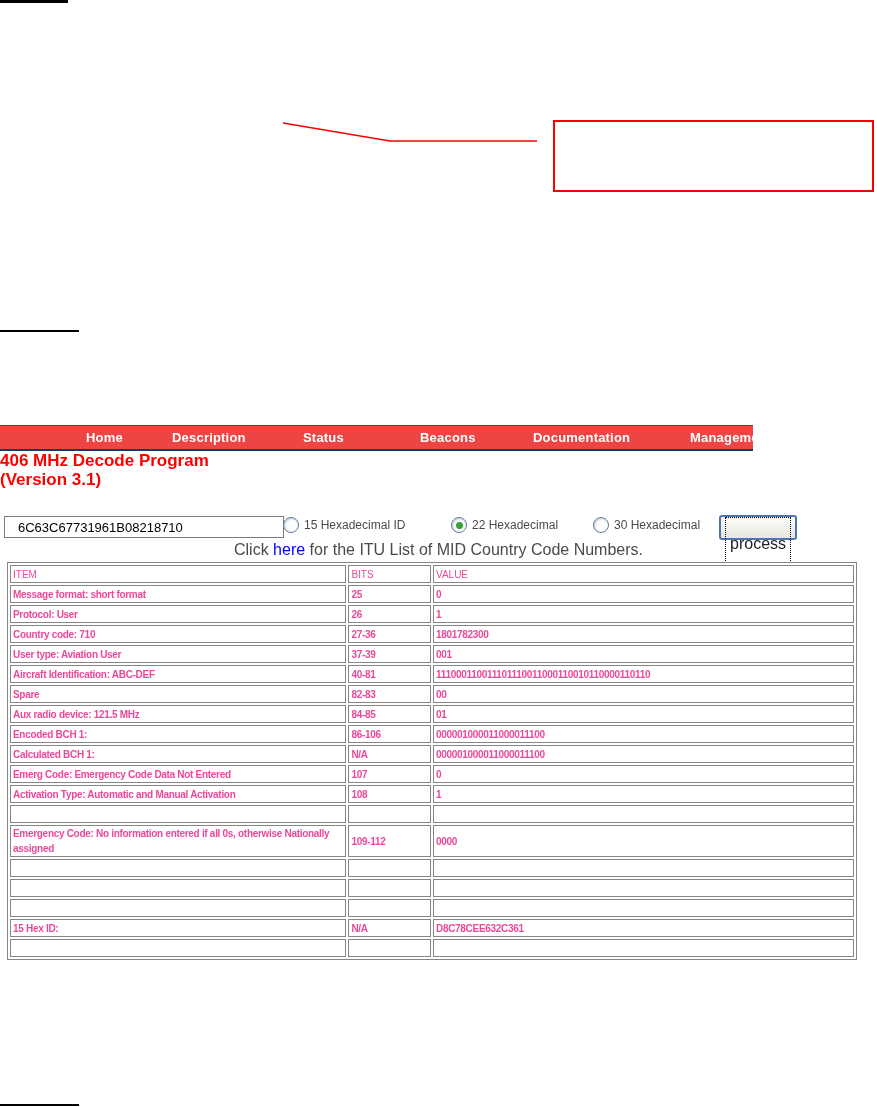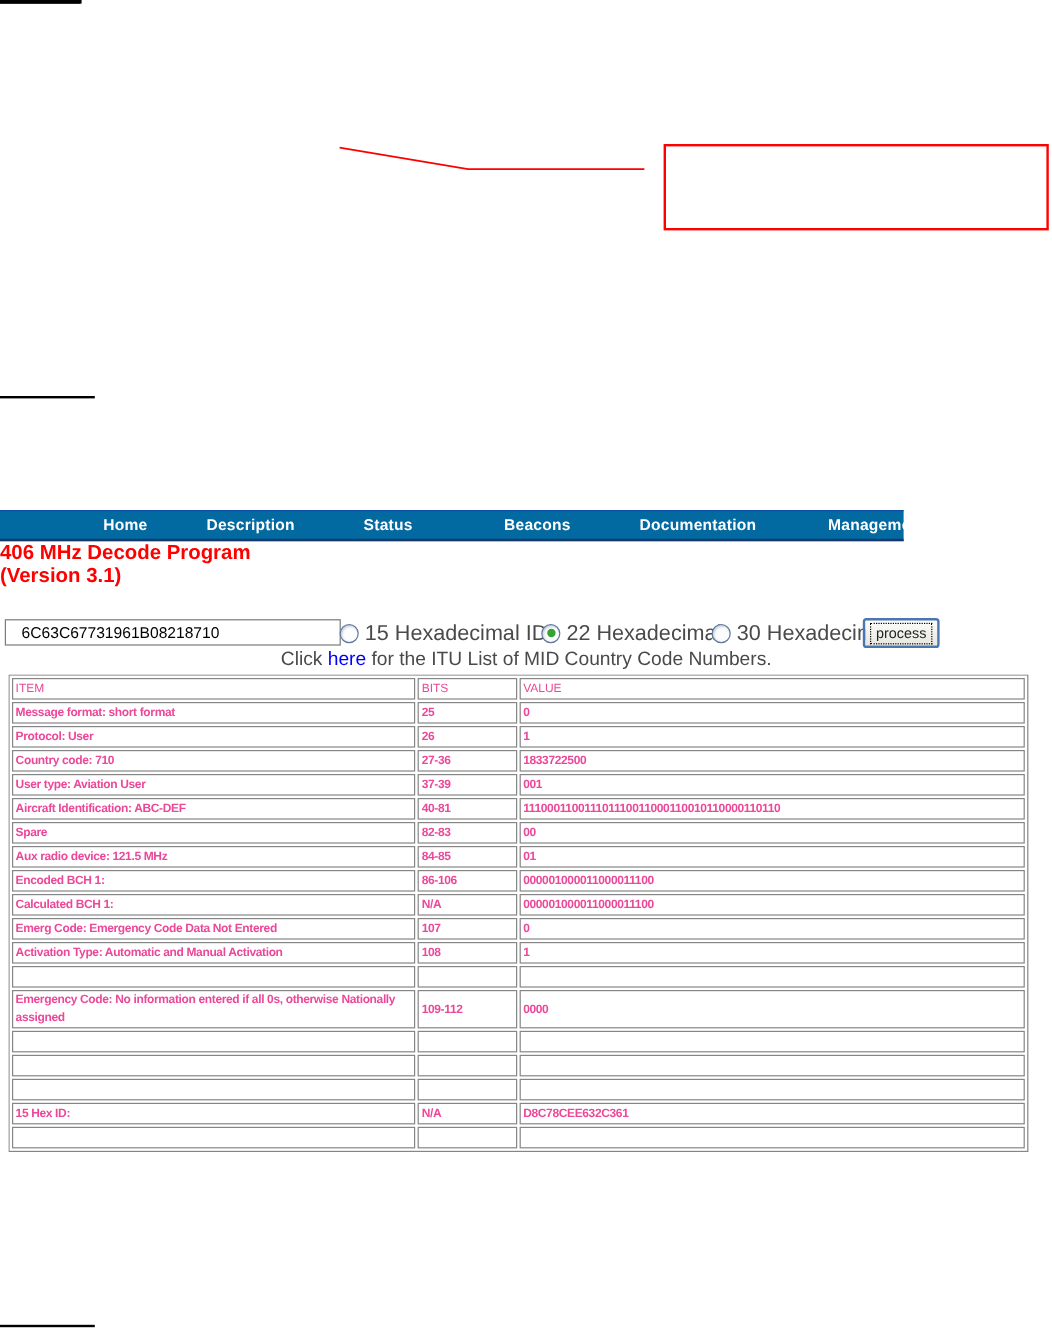--- a/index.html
+++ b/index.html
@@ -8,42 +8,42 @@
 
   .black-line{position:absolute;background:#000;}
   #line-a{left:0;top:1;width:68px;height:3px;}
   #line-b{left:0;top:219;width:67px;height:3px;}
   #line-c{left:0;top:330px;width:79px;height:2px;}
   #line-d{left:0;top:1104px;width:79px;height:2px;}
 
   #annot-svg{position:absolute;left:0;top:0;width:877px;height:210px;pointer-events:none;}
   #red-box{position:absolute;left:553px;top:120px;width:317px;height:68px;border:2px solid #fe0000;background:#fff;}
 
-  #navbar{position:absolute;left:0;top:425px;width:753px;height:23px;background:#0369a1;
+  #navbar{position:absolute;left:0;top:425px;width:753px;height:23px;background:#ef4444;
           border-top:1px solid #0a4fa6;border-bottom:2px solid #16386b;}
   .nav-item{position:absolute;top:0;height:23px;line-height:23px;color:#ffffff;font-weight:bold;
             font-size:13px;text-decoration:none;letter-spacing:0.2px;cursor:pointer;}
 
   #page-title{position:absolute;left:0;top:451px;width:877px;text-align:left;color:#ff0000;
               font-weight:bold;font-size:17px;line-height:19px;}
 
   #beacon-input{position:absolute;left:4px;top:516px;width:252px;height:18px;border:1px solid #7b7b7b;
                 font-family:"Liberation Sans",sans-serif;font-size:13px;padding:1px 13px;color:#000;}
   .radio-group{position:absolute;top:517px;display:flex;align-items:center;gap:5px;cursor:pointer;}
   #radio-g1{left:283px;} #radio-g2{left:451px;} #radio-g3{left:593px;}
   .radio-circle{width:14px;height:14px;border-radius:50%;border:1px solid #61799c;background:#fdfdfd;
                 box-shadow:inset 1px 1px 2px #c3cdd9;position:relative;flex:0 0 auto;}
   .radio-circle.sel::after{content:"";position:absolute;left:3.5px;top:3.5px;width:7px;height:7px;
                 border-radius:50%;background:#36a336;}
-  .radio-label{font-size:18px;color:#4a4a4a;white-space:nowrap;}
+  .radio-label{font-size:12px;color:#4a4a4a;white-space:nowrap;}
 
   #process-btn{position:absolute;left:719px;top:515px;height:25px;background:linear-gradient(#fdfdfb,#e7e7df);
                border:2px solid #4a77b4;border-radius:3px;padding:0 4px;cursor:pointer;
                font-family:"Liberation Sans",sans-serif;}
-  #process-btn .inner{display:inline-block;border:1px dotted #000;padding:1px 4px;font-size:12px;color:#222;}
+  #process-btn .inner{display:inline-block;border:1px dotted #000;padding:17px 4px;font-size:16px;color:#222;}
 
   #hint-line{position:absolute;left:0;top:541px;width:877px;text-align:center;font-size:16px;color:#4a4a4a;}
   #hint-line a{color:#0000ff;text-decoration:none;cursor:pointer;}
 
   #table-wrap{position:absolute;left:7px;top:562px;width:852px;height:405px;overflow:hidden;}
   table.decode{border-collapse:separate;border-spacing:2px;border:1px solid #868686;background:#fff;
                table-layout:fixed;width:850px;}
   table.decode td,table.decode th{border:1px solid #868686;padding:0 2px;font-size:10px;line-height:15px;
                height:16px;text-align:left;vertical-align:middle;overflow:hidden;color:#ec4899;
                font-family:"Liberation Sans",sans-serif;letter-spacing:-0.3px;}
@@ -120,21 +120,21 @@
           <td>0</td>
         </tr>
         <tr>
           <td>Protocol: User</td>
           <td>26</td>
           <td>1</td>
         </tr>
         <tr>
           <td>Country code: 710</td>
           <td>27-36</td>
-          <td>1833722500</td>
+          <td>1801782300</td>
         </tr>
         <tr>
           <td>User type: Aviation User</td>
           <td>37-39</td>
           <td>001</td>
         </tr>
         <tr>
           <td>Aircraft Identification: ABC-DEF</td>
           <td>40-81</td>
           <td>111000110011101110011000110010110000110110</td>

